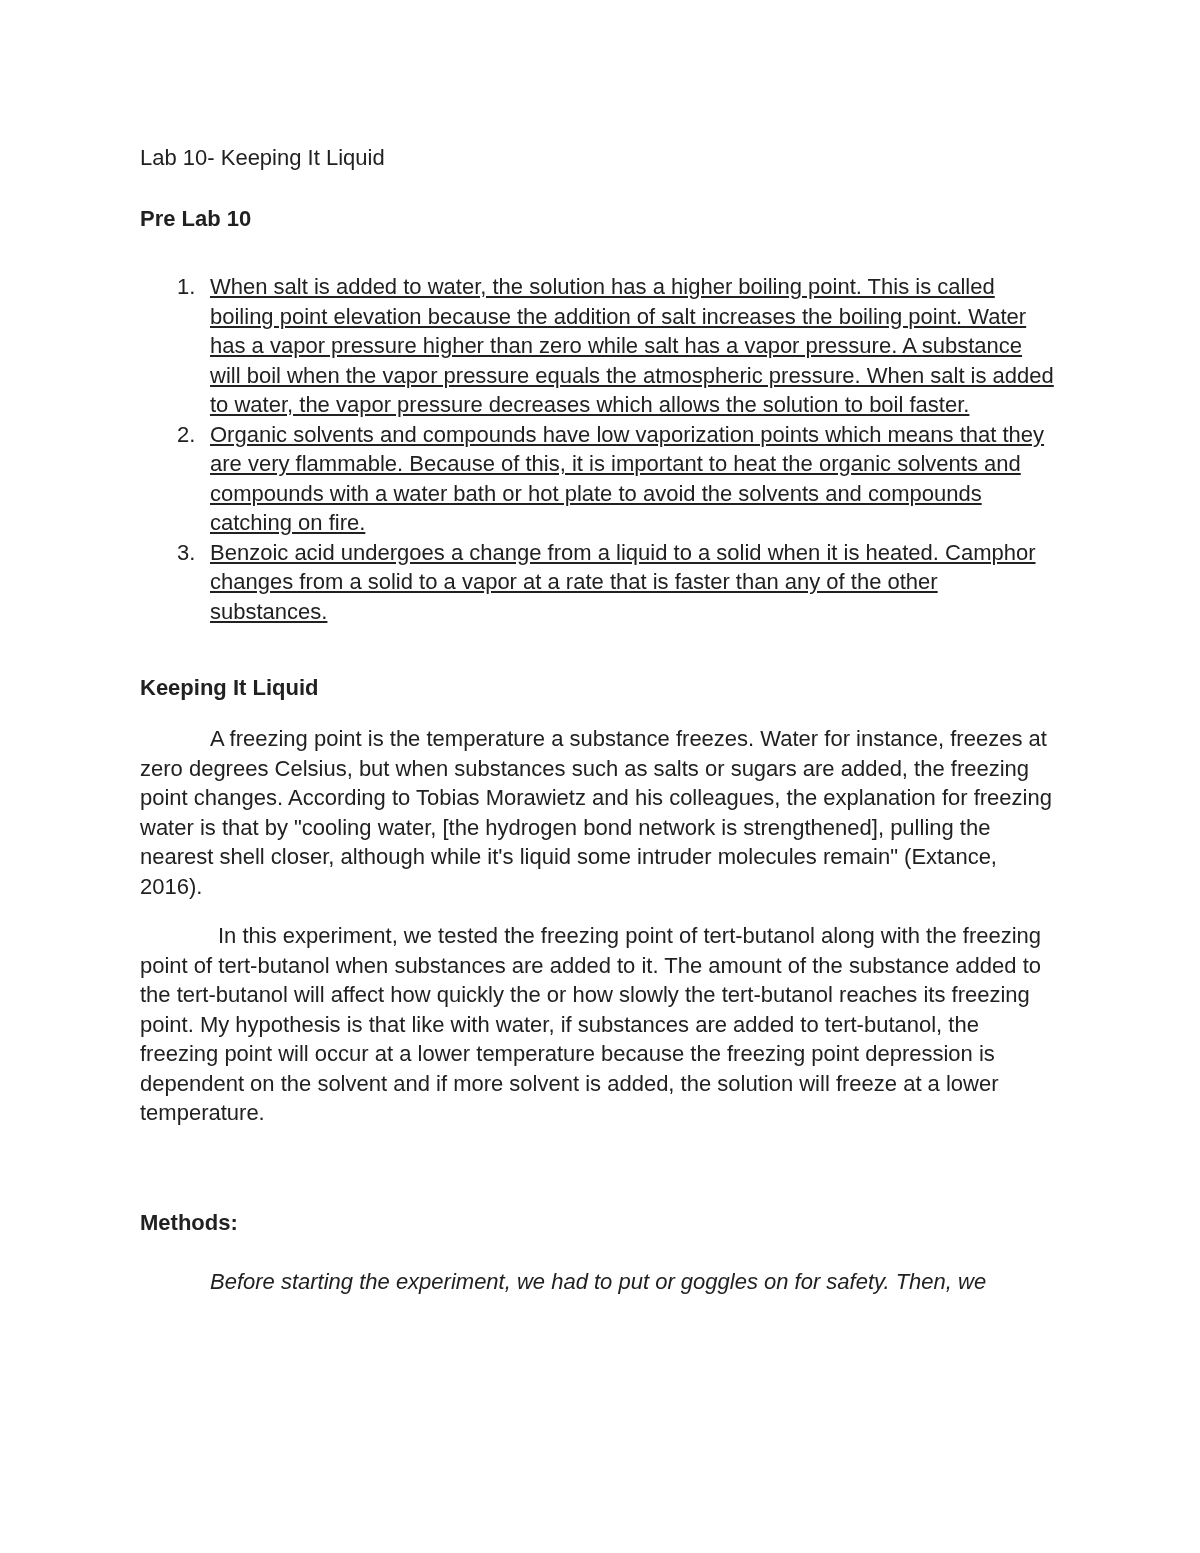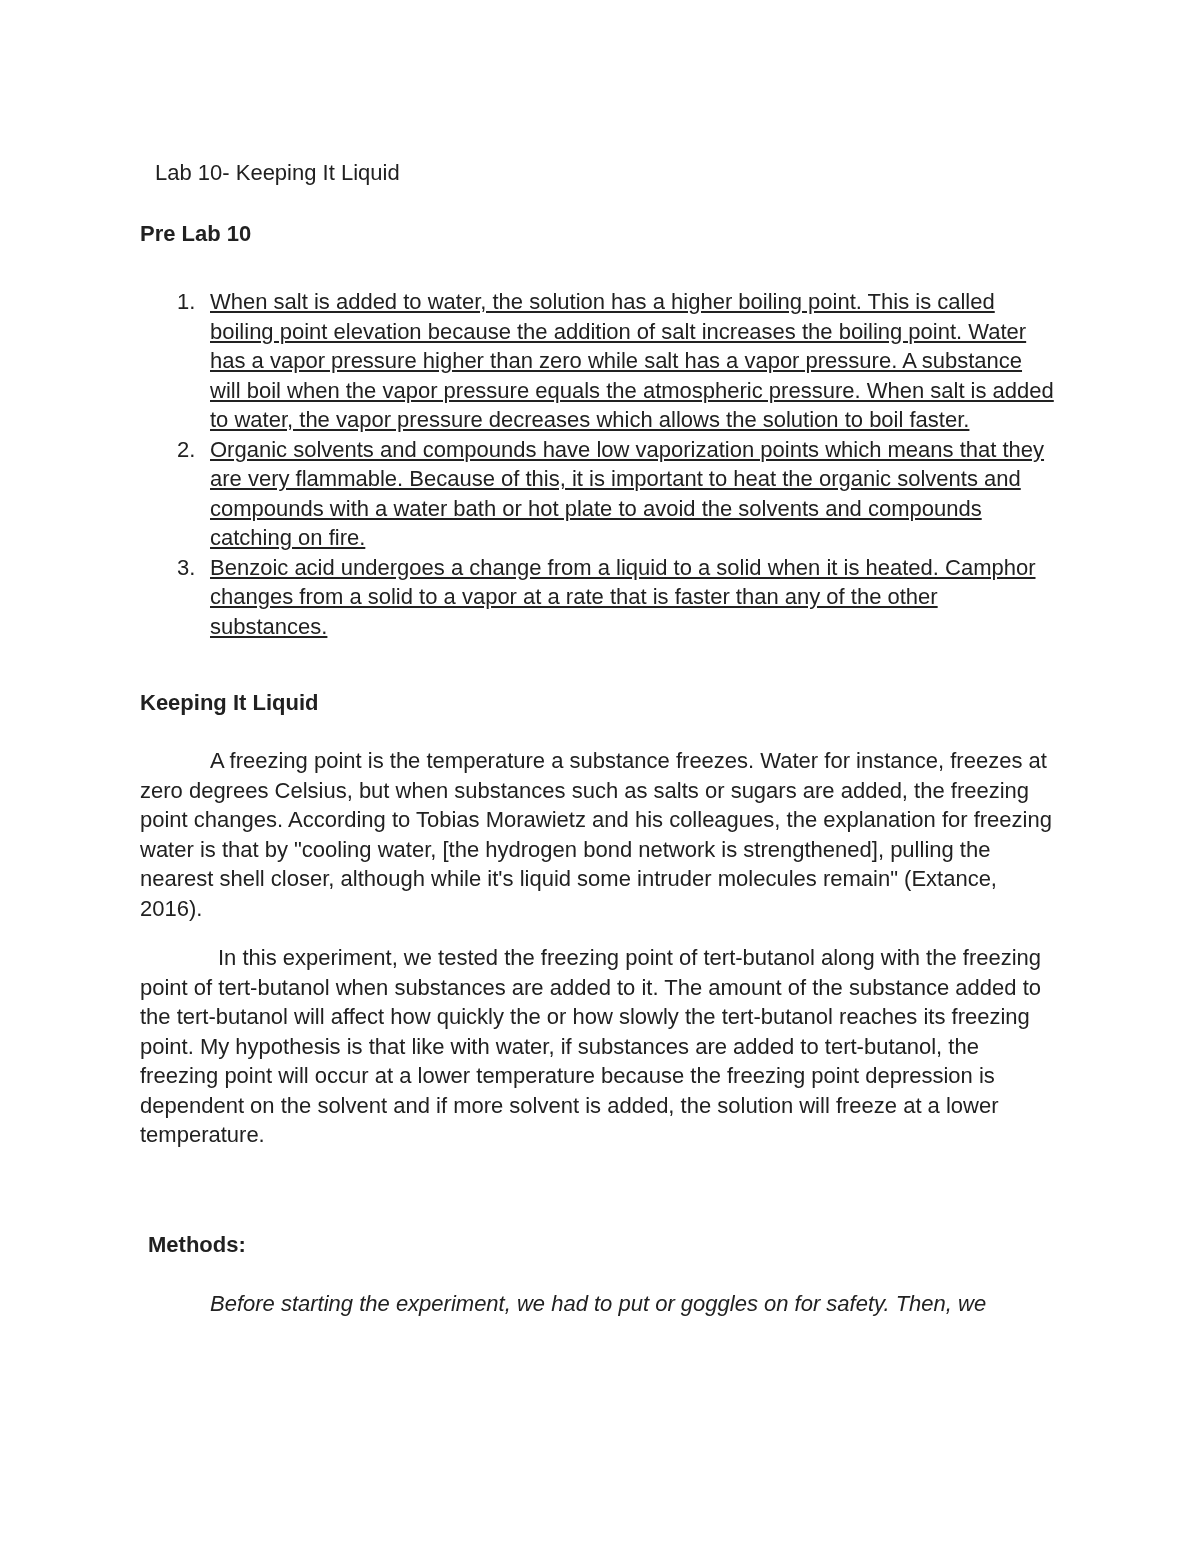--- a/index.html
+++ b/index.html
@@ -18,31 +18,31 @@
     box-sizing: border-box;
     width: 1200px;
     height: 1553px;
     padding: 143px 143px 0 140px;
     background: #ffffff;
   }
   .doc-title {
     font-size: 22px;
     line-height: 30px;
     font-weight: normal;
-    margin: 15px;
+    margin: 0;
   }
   .section-heading {
     font-size: 22px;
     line-height: 30px;
     font-weight: bold;
     margin: 0;
   }
   .prelab-heading { margin-top: 31px; }
   .intro-heading  { margin-top: 35px; }
-  .methods-heading{ margin-top: 80px; margin-left: 8px; }
+  .methods-heading{ margin-top: 80px; }
   .center-heading {
     font-size: 22px;
     line-height: 30px;
     font-weight: bold;
     text-align: left;
     margin: 47px 0 0 0;
   }
   .prelab-list {
     margin: 38px 0 0 0;
     padding: 0;
@@ -62,21 +62,21 @@
   }
   .prelab-list .txt {
     flex: 1;
     text-decoration: underline;
   }
   .body-para {
     font-size: 22px;
     line-height: 29.5px;
     margin: 0;
   }
-  .indent-1 { text-indent: 70px; margin-top: 28px; }
+  .indent-1 { text-indent: 70px; margin-top: 21px; }
   .indent-2 { text-indent: 78px; margin-top: 20px; }
   .indent-3 { text-indent: 70px; margin-top: 29px; font-style: italic; }
 </style>
 </head>
 <body>
 
 <div class="page">
 
   <p class="doc-title">Lab 10- Keeping It Liquid</p>
 

